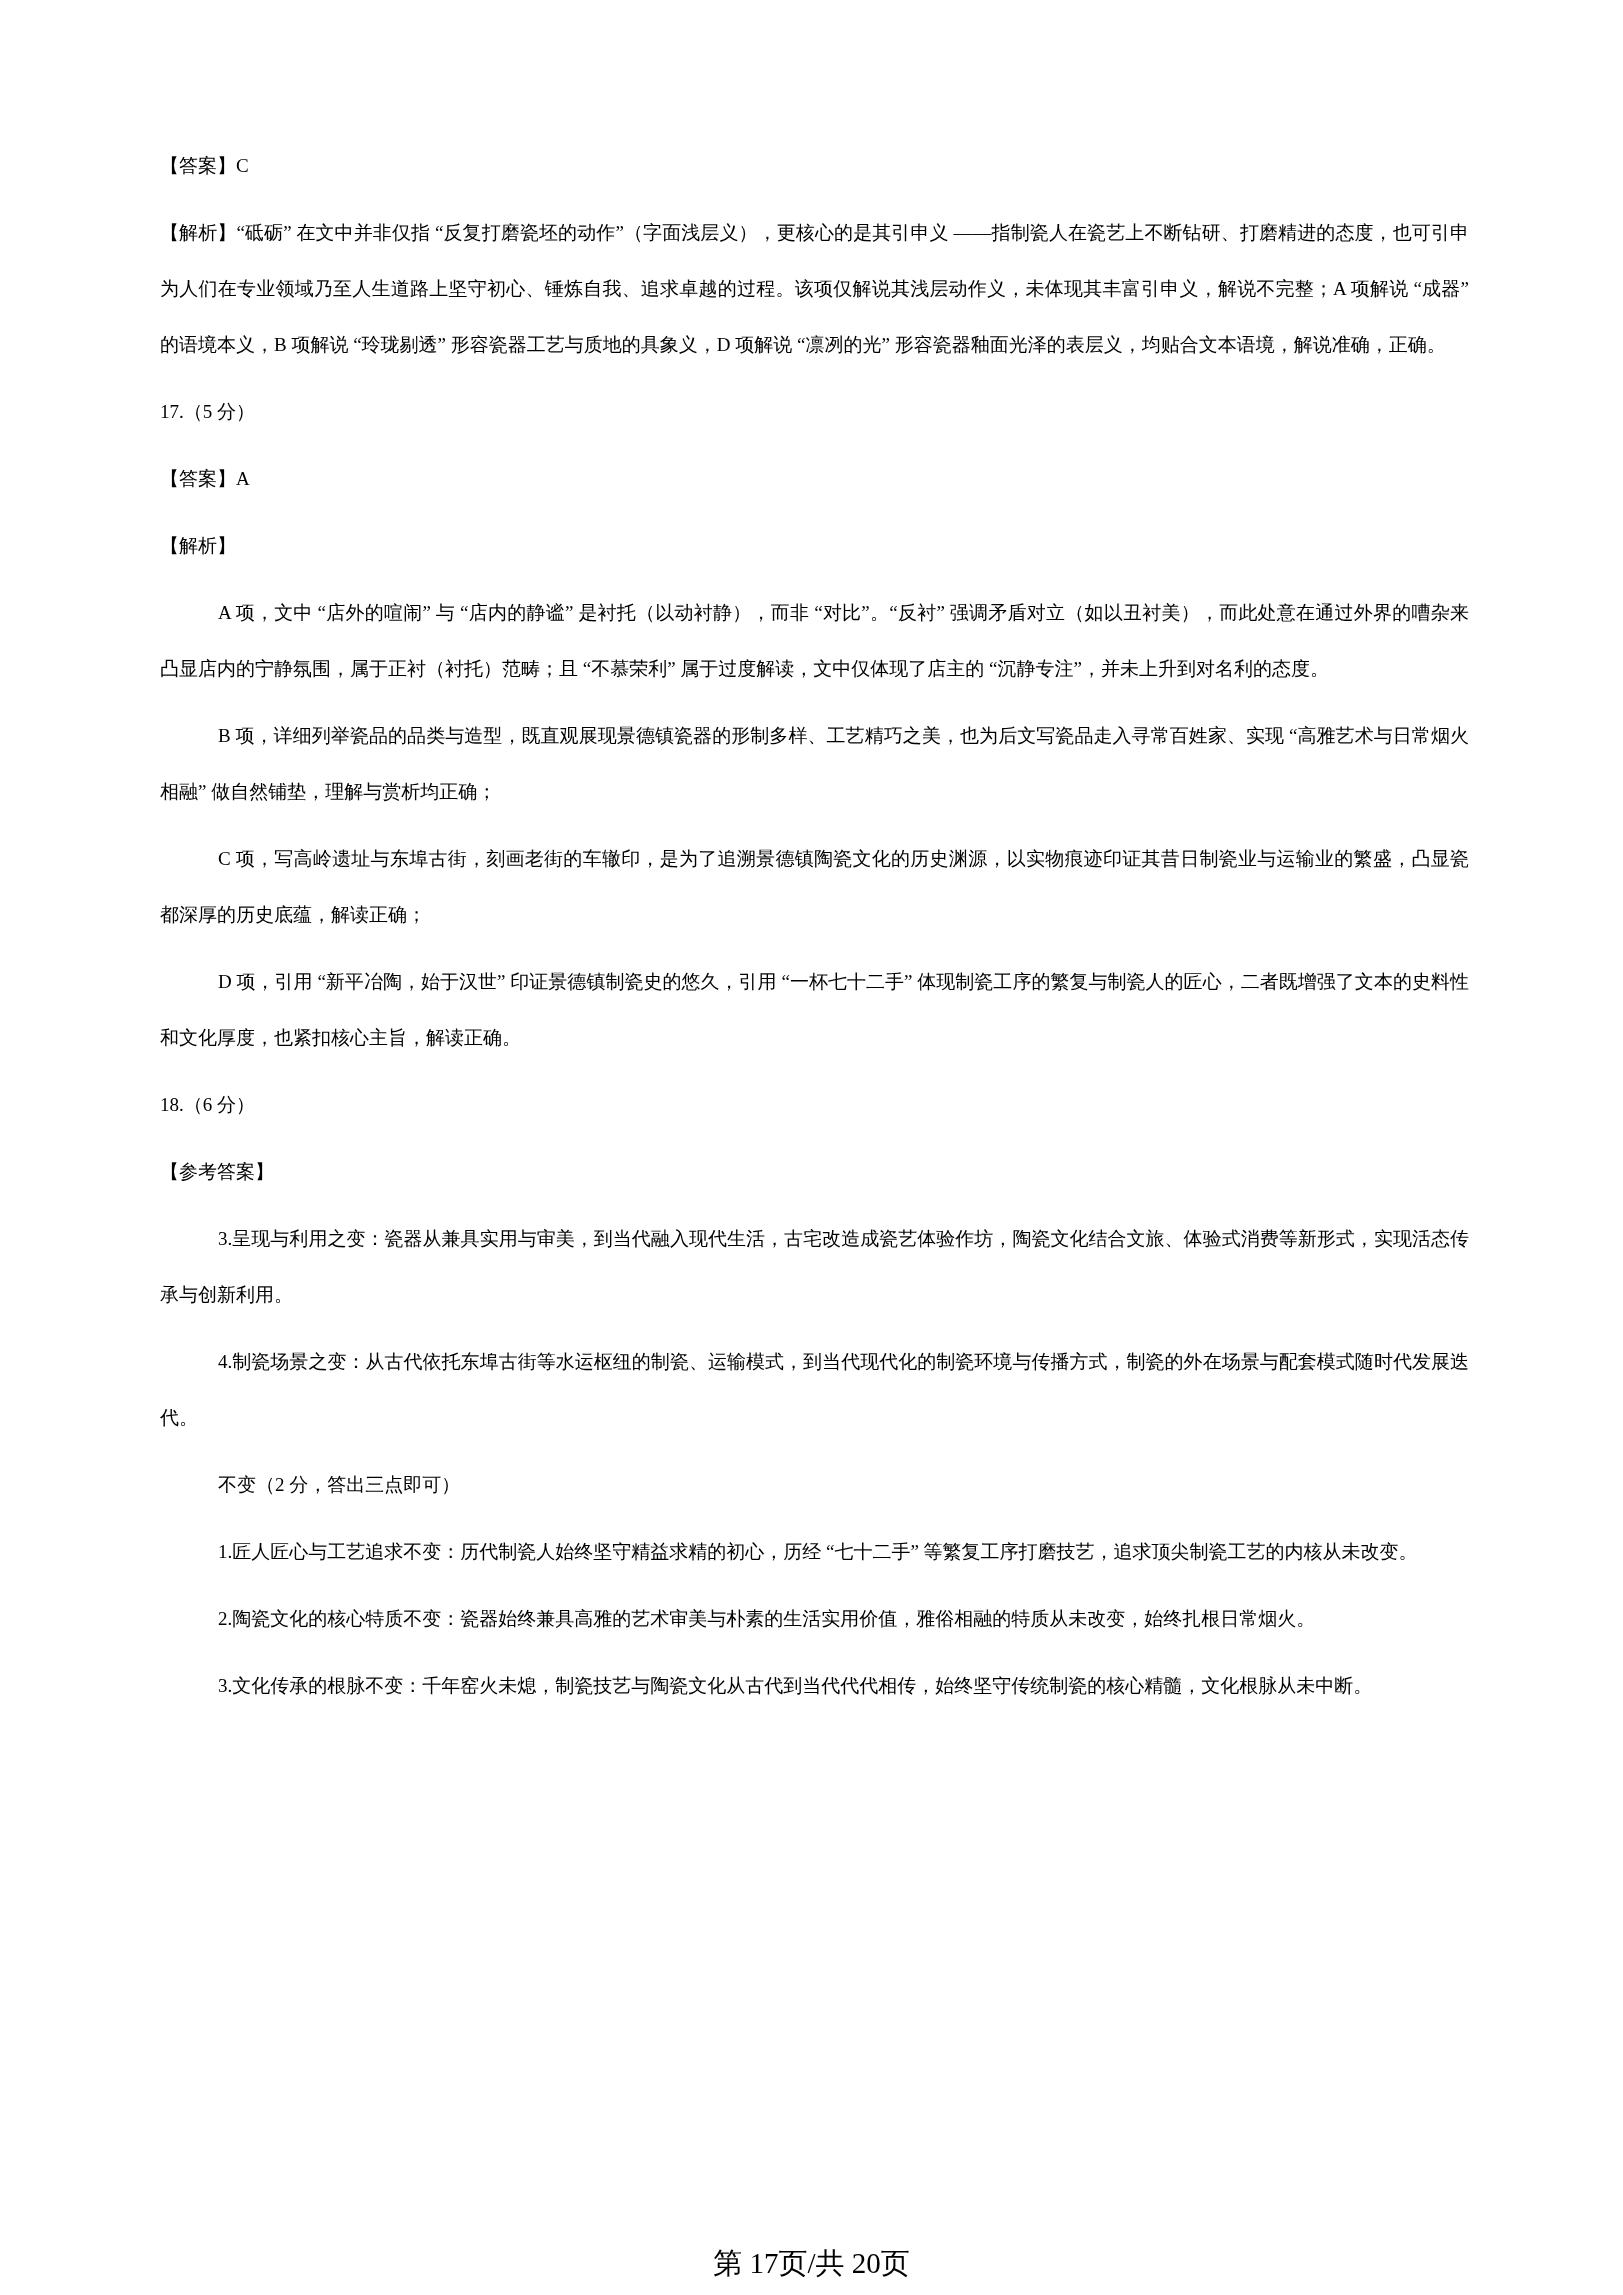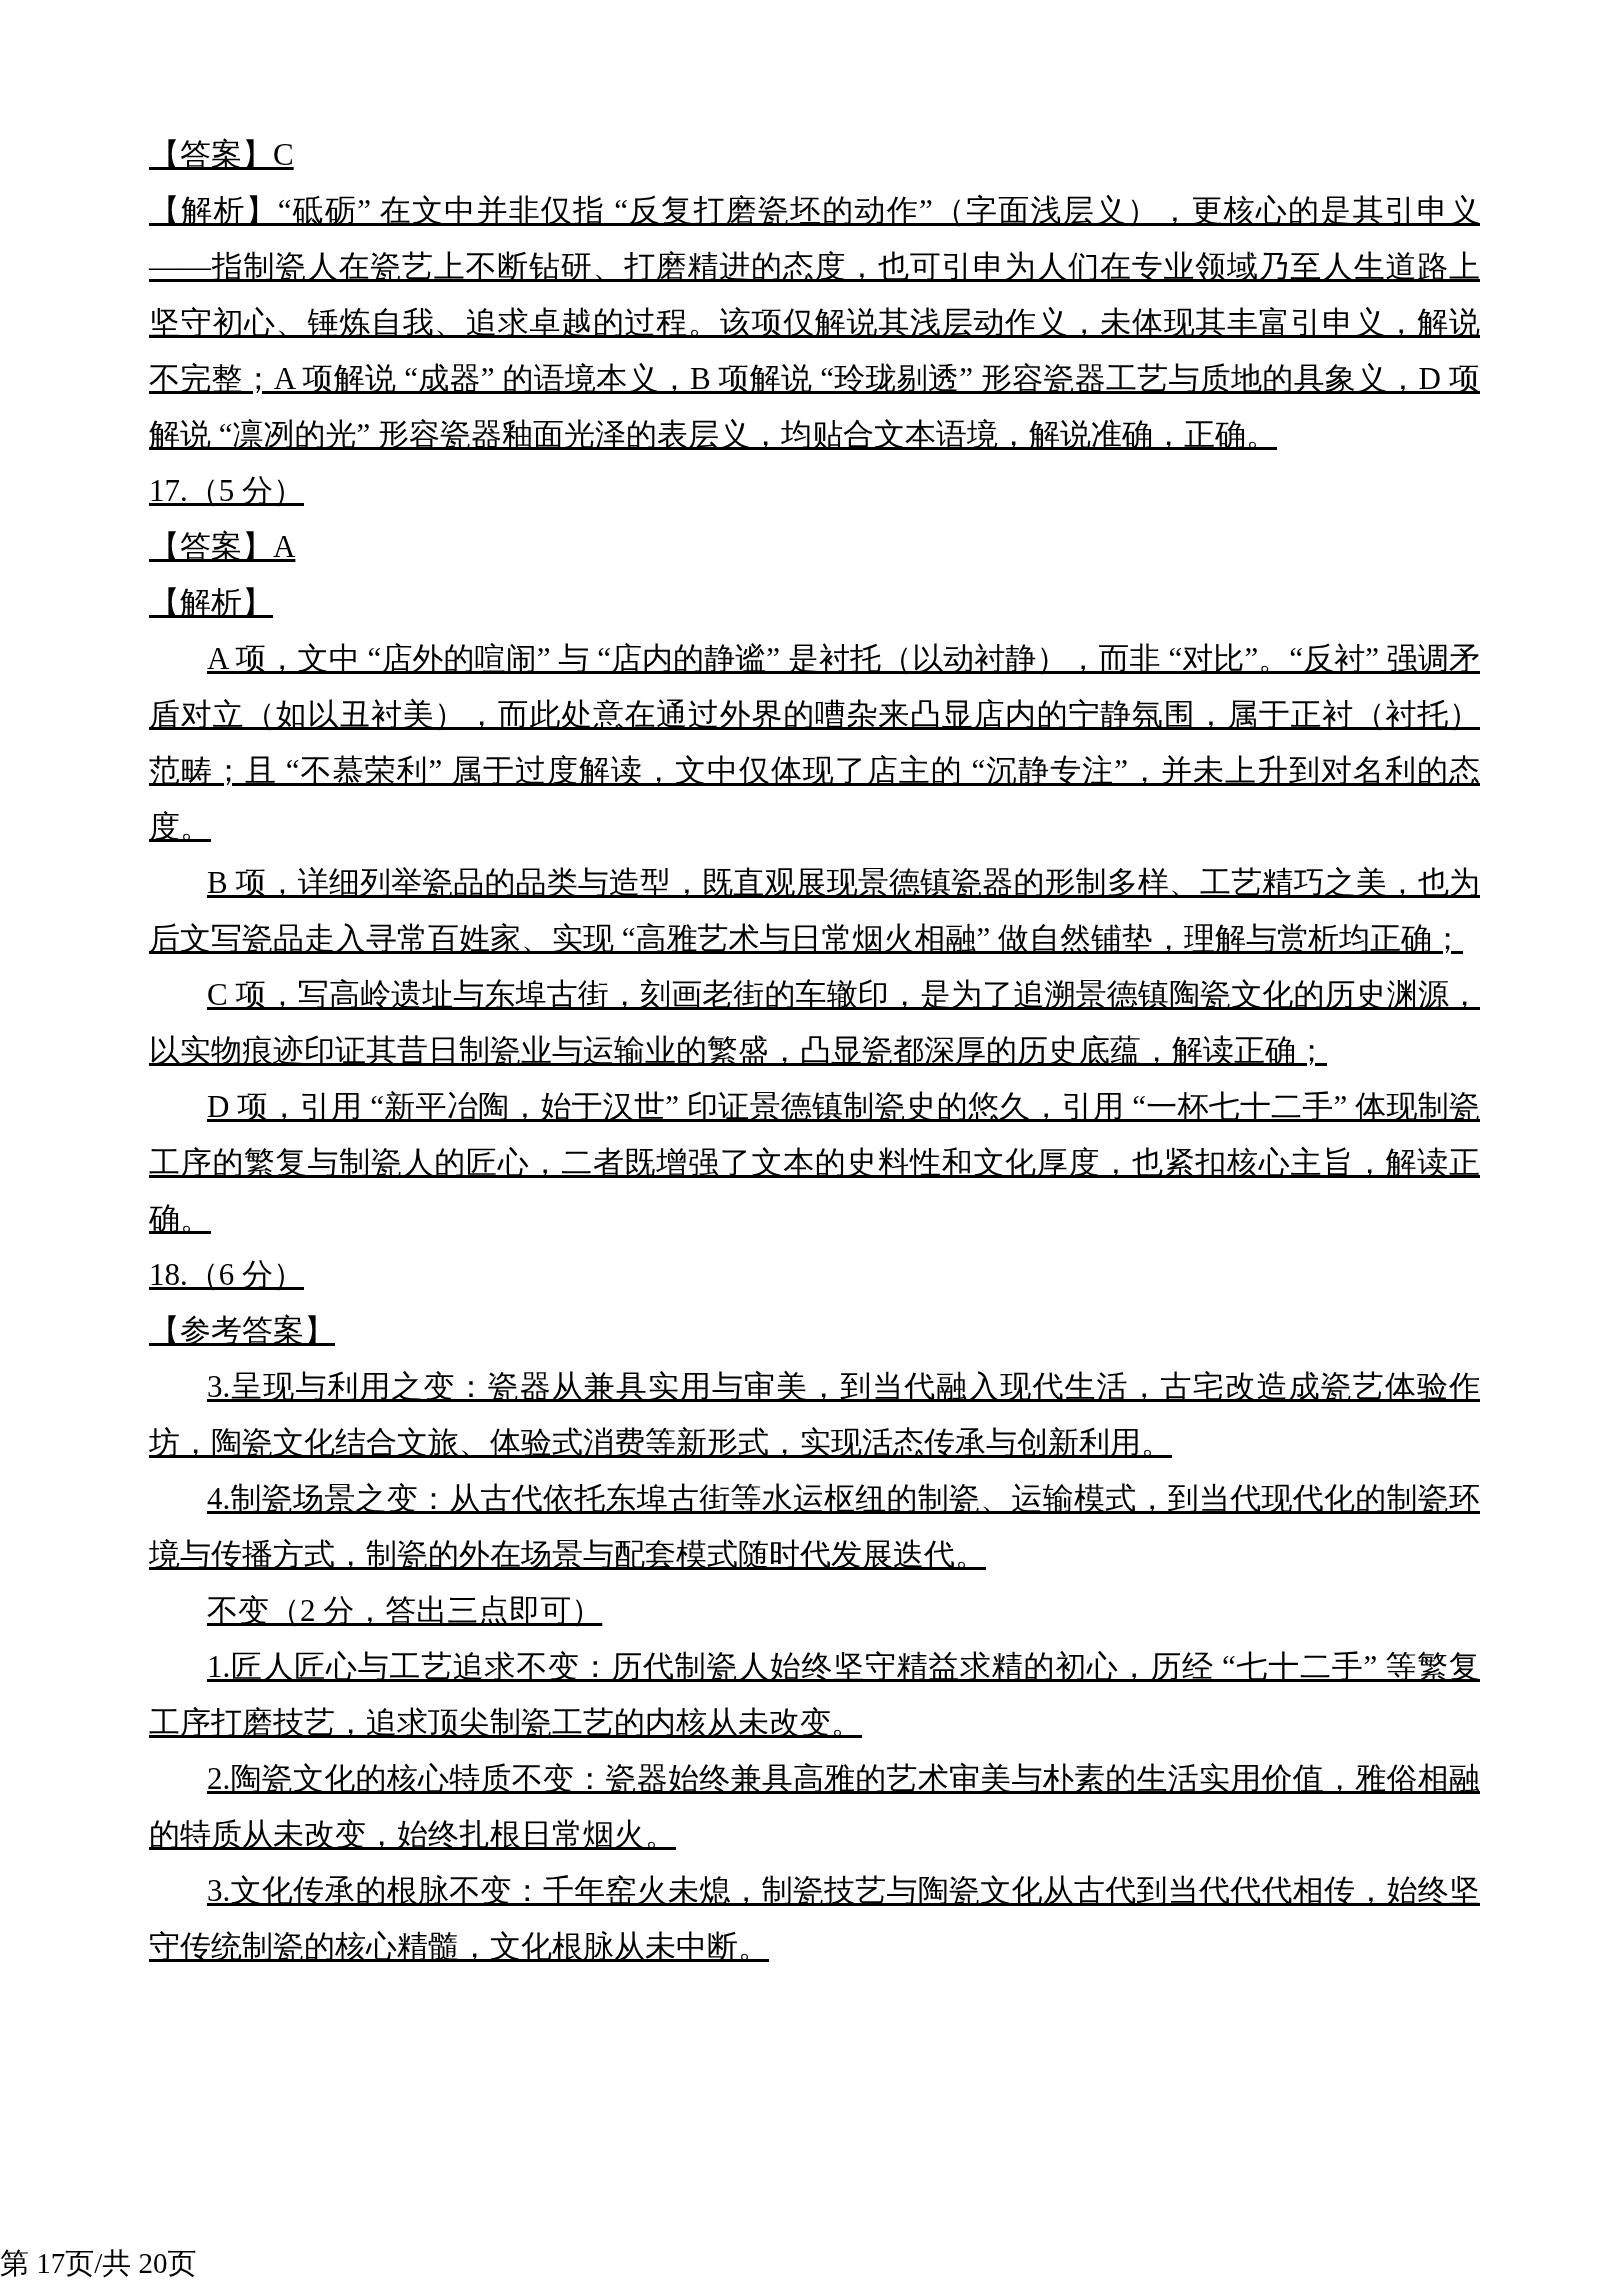--- a/index.html
+++ b/index.html
@@ -16,37 +16,36 @@
     font-family: "Liberation Serif", "DejaVu Serif", serif;
     overflow: hidden;
   }
   .content {
     position: absolute;
     left: 149px;
     top: 127px;
     width: 1331px;
   }
   .line {
-    margin: 0;
-    font-size: 31px;
+    margin: 11px;
+    font-size: 19px;
     line-height: 56px;
     text-align: justify;
     word-break: break-all;
     color: #000000;
-    text-decoration: underline;
   }
   .indent {
     text-indent: 58px;
   }
   .footer {
     position: absolute;
     left: 0;
     right: 0;
     top: 2235px;
-    text-align: left;
+    text-align: center;
     font-size: 29px;
     line-height: 56px;
     color: #000000;
   }
 </style>
 </head>
 <body>
 
 <div class="page">
   <div class="content">

